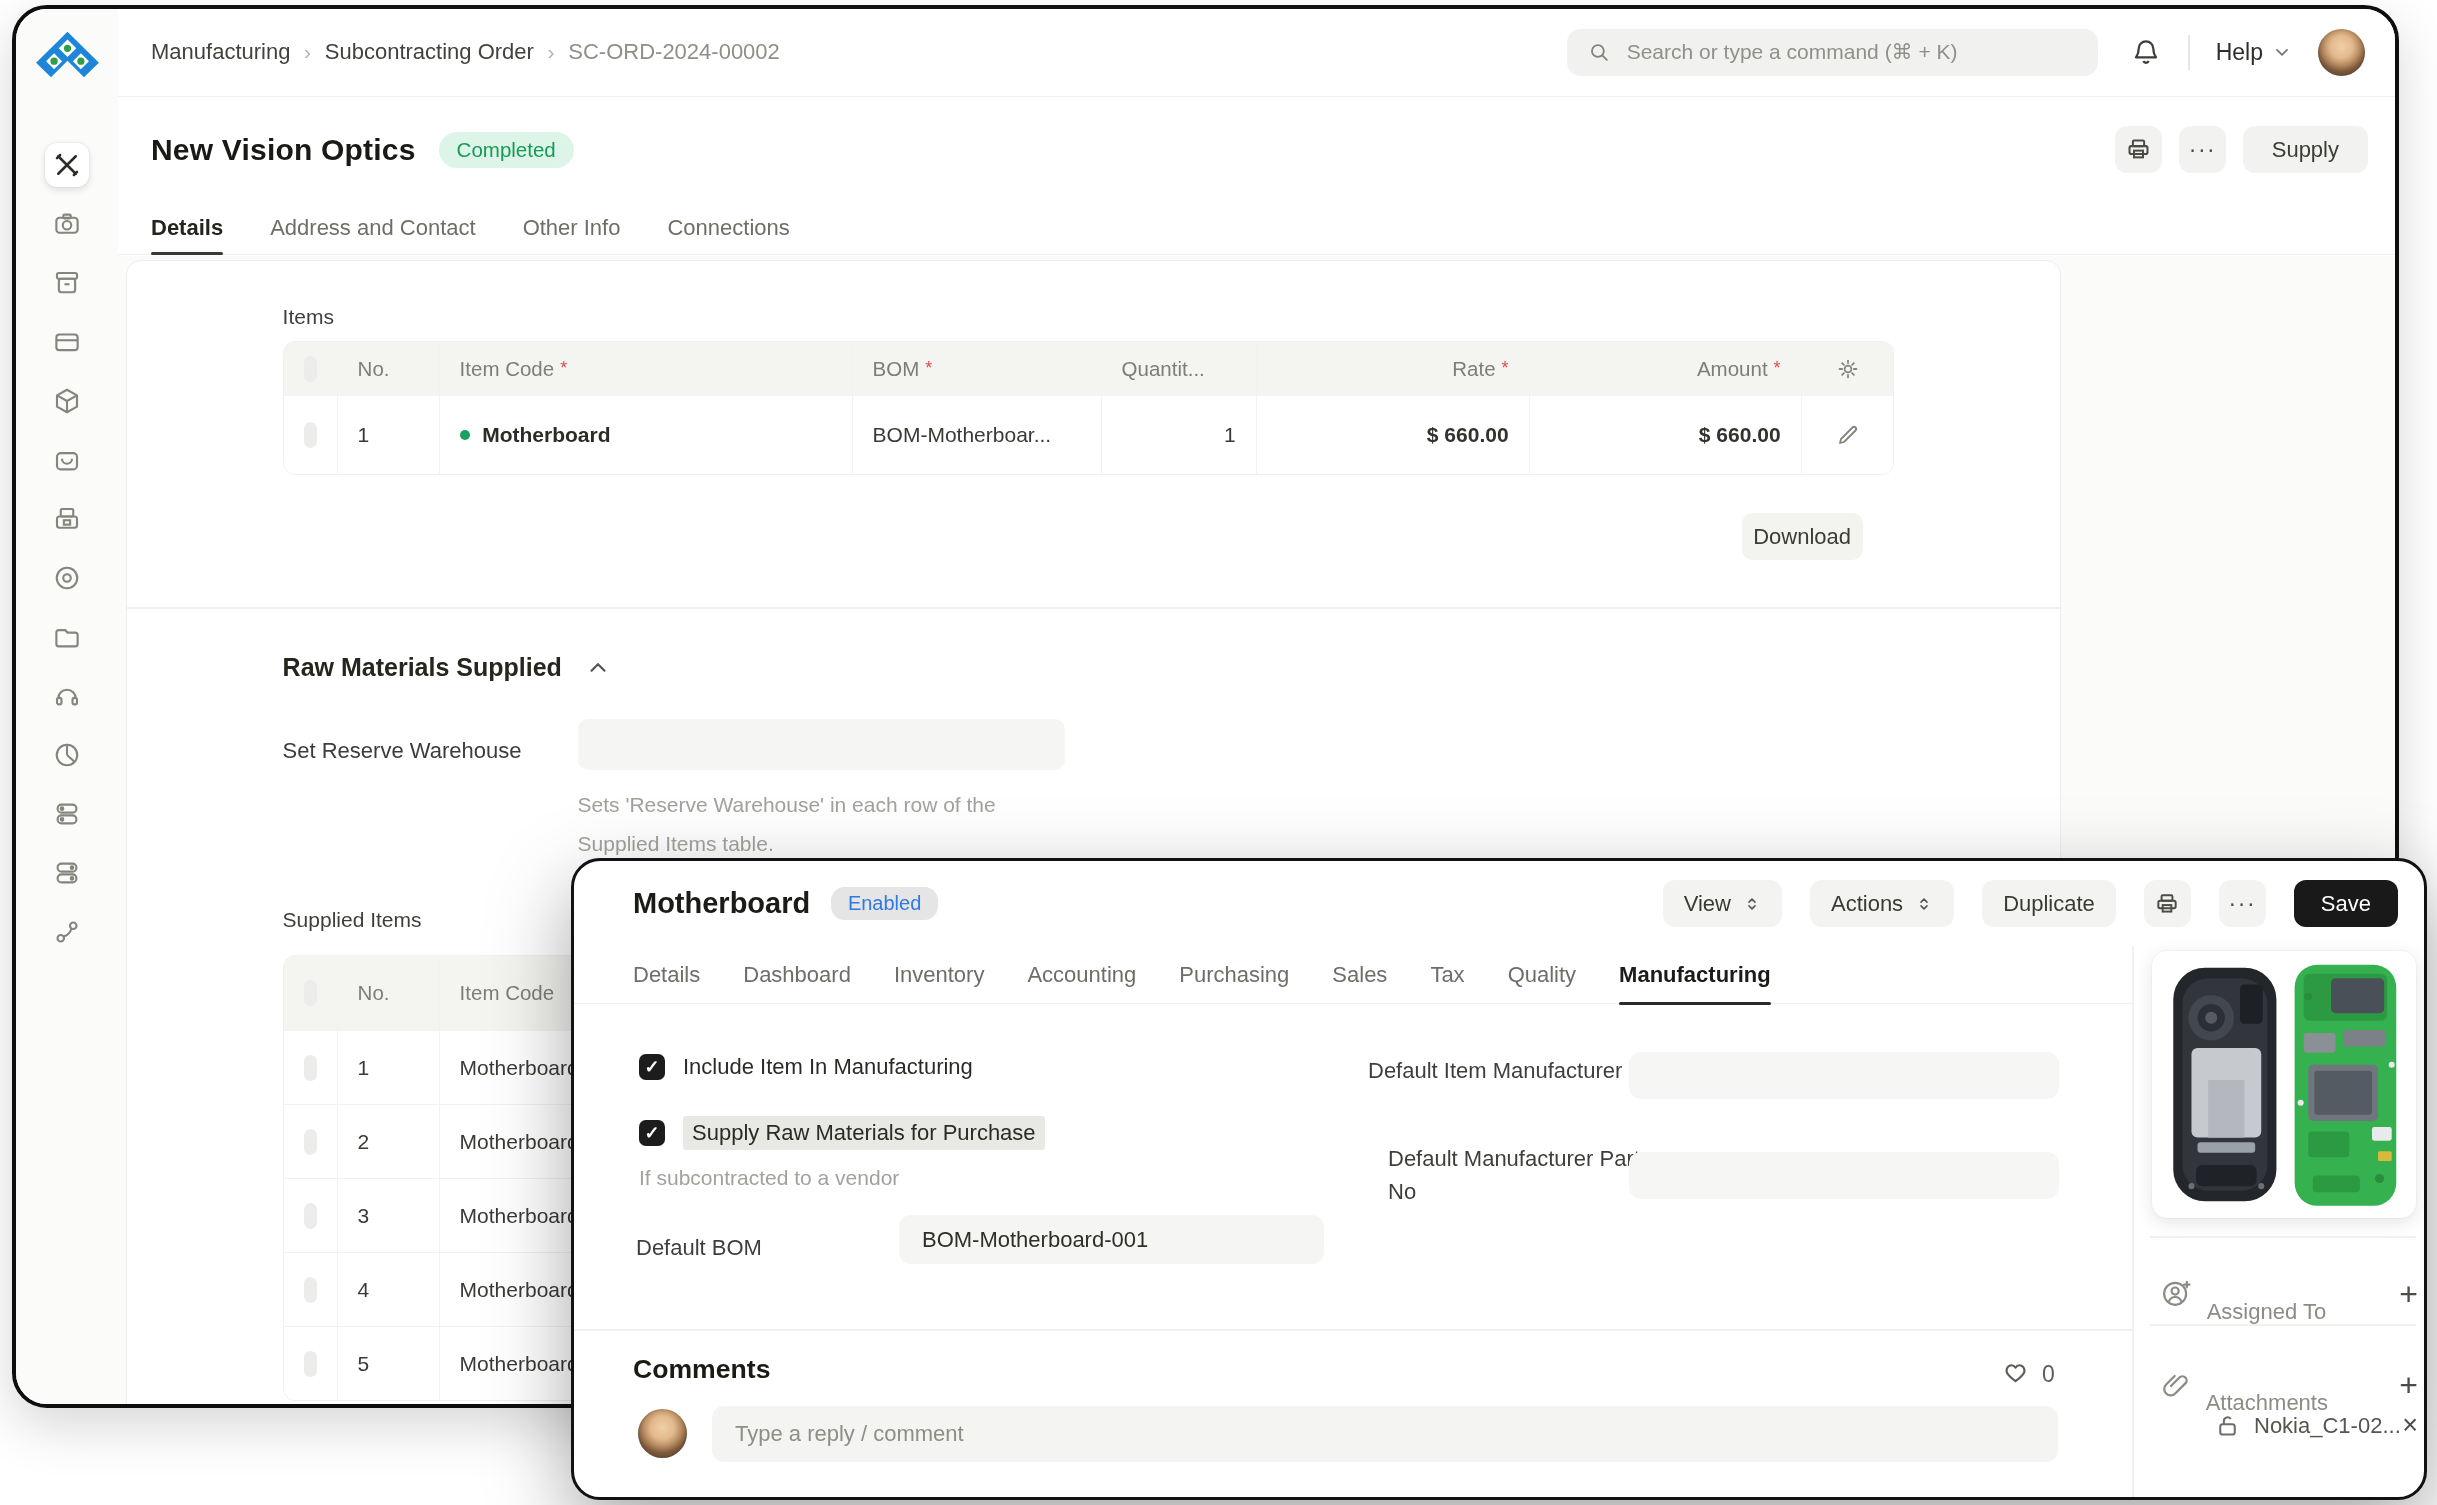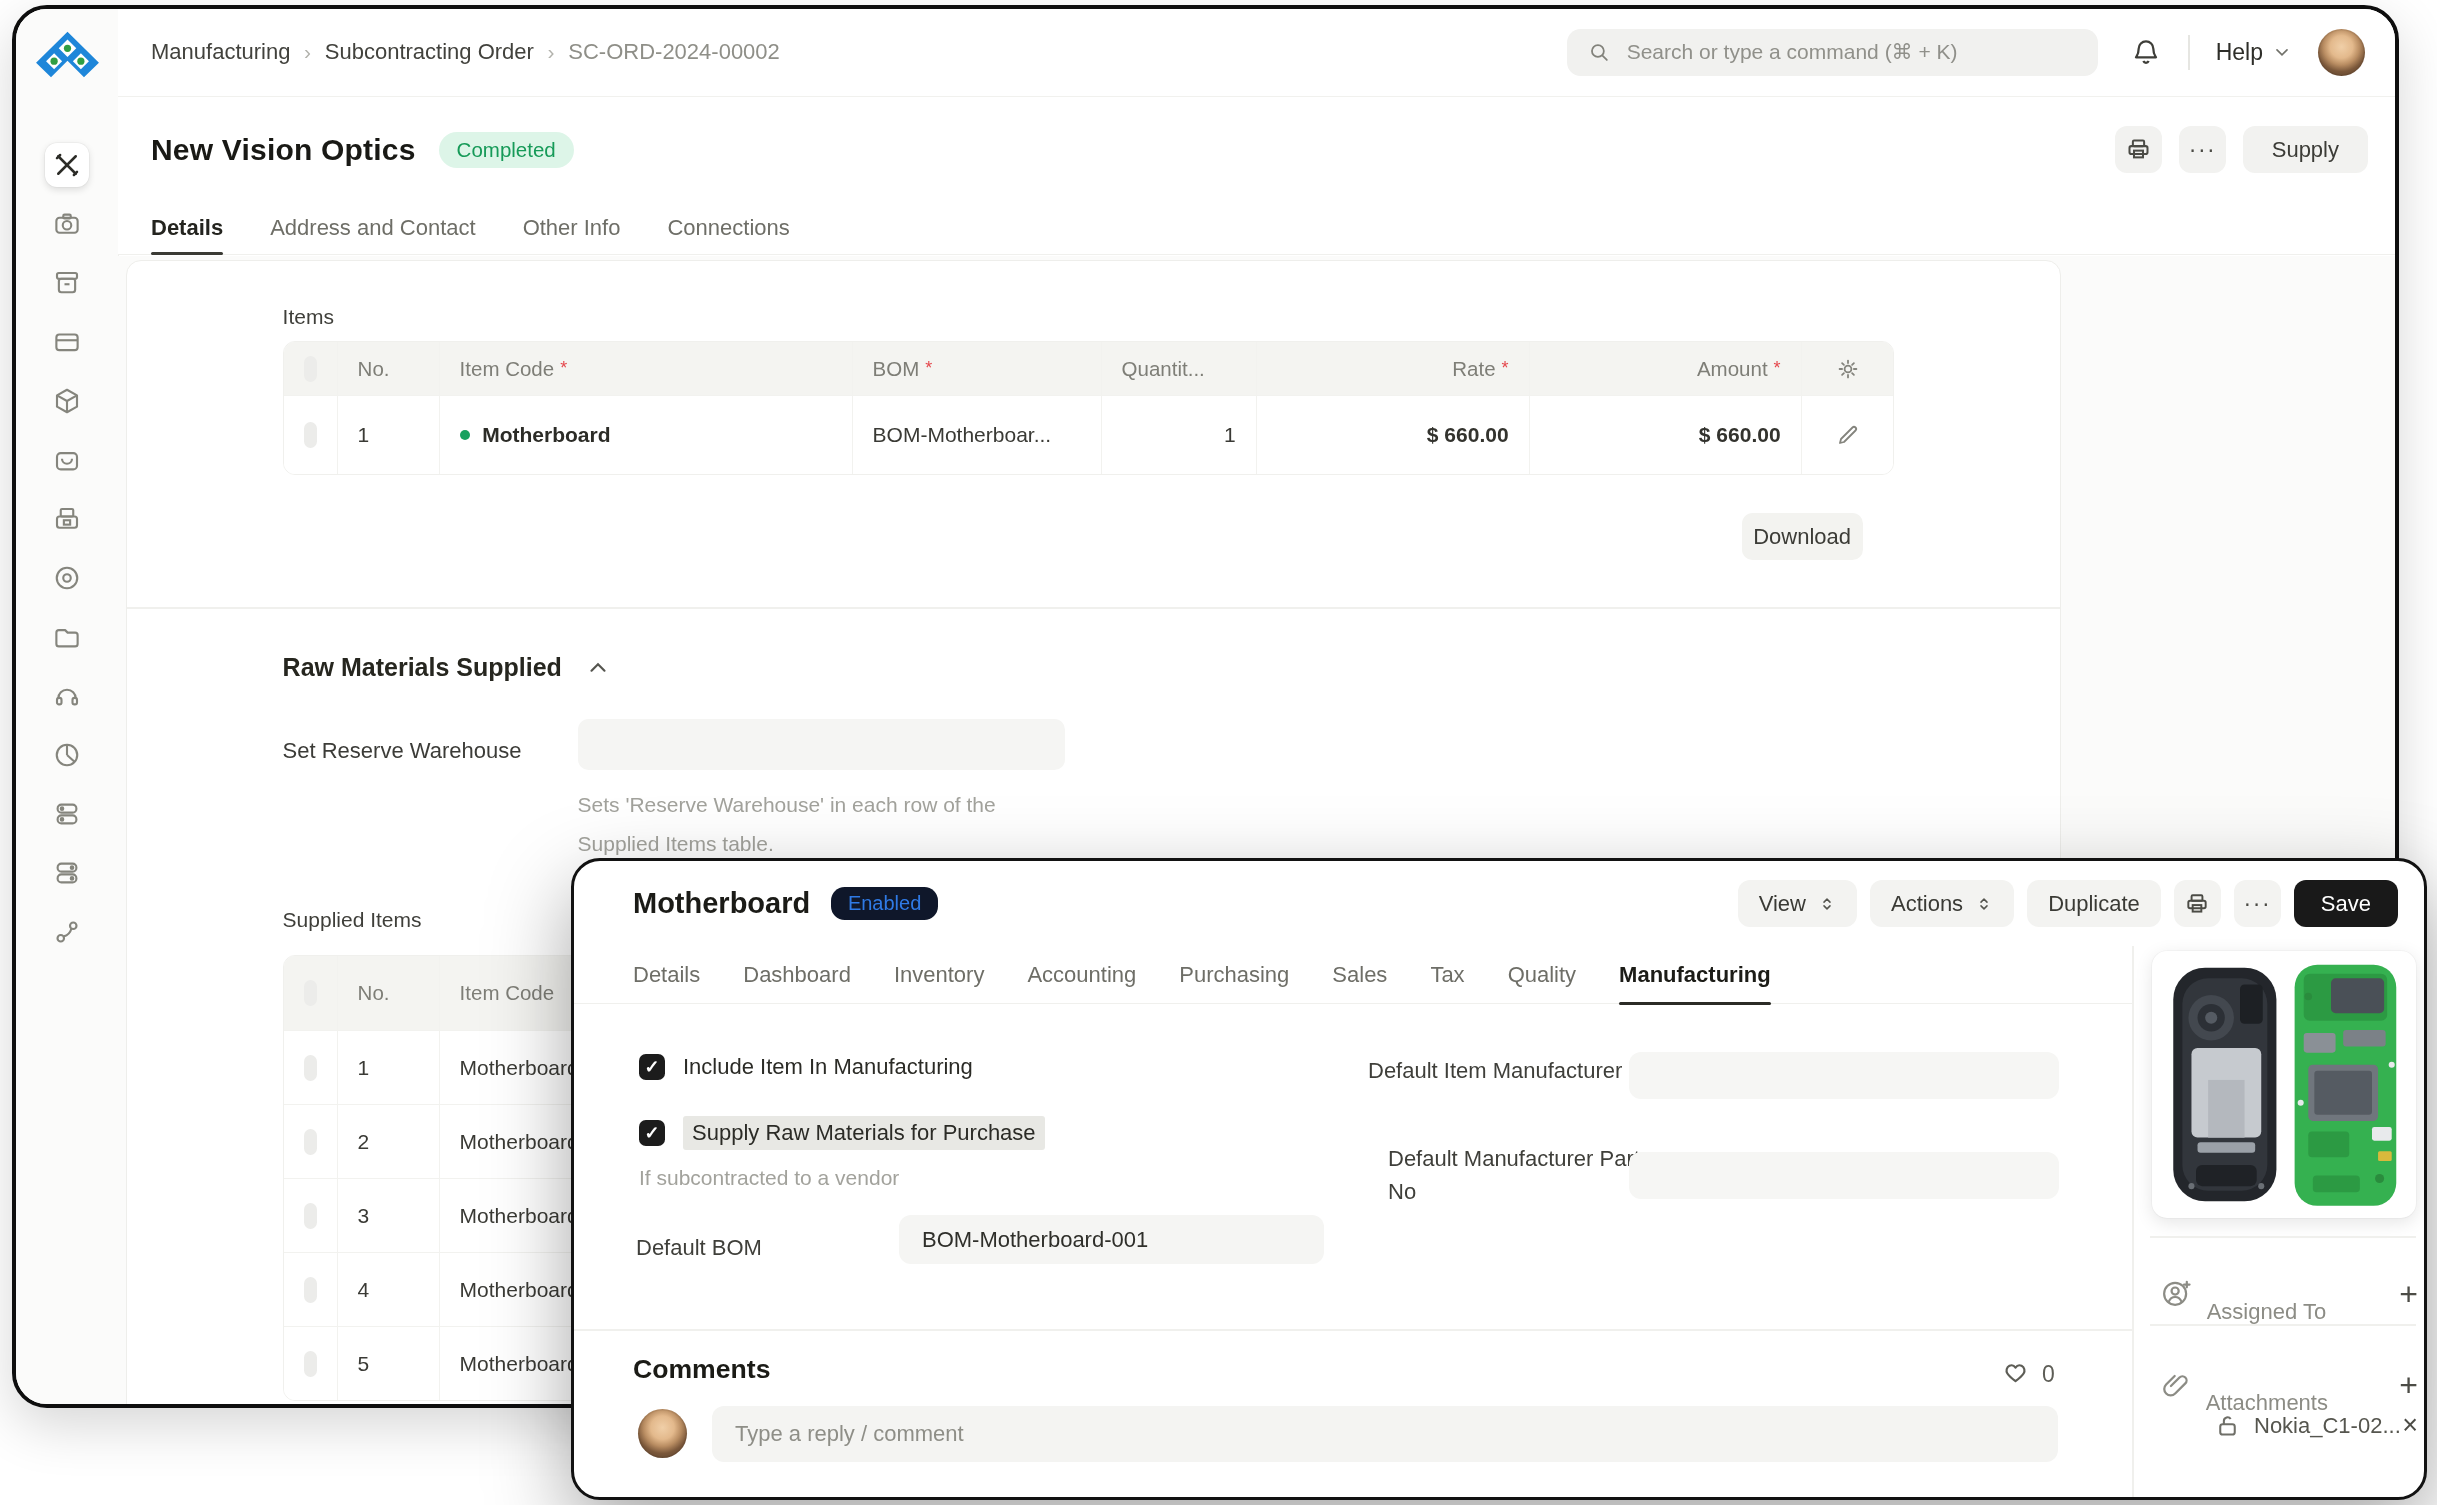--- a/index.html
+++ b/index.html
@@ -79,22 +79,22 @@
   .hdiv{position:absolute;left:0;right:0;height:1.5px;background:#f0f0ed;}
   .h2{font-size:25px;font-weight:700;color:#26261f;display:flex;align-items:center;gap:23px;}
   .field-label{font-size:22px;color:#3c3c38;}
   .input-soft{background:#f5f5f3;border-radius:10.6px;border:none;}
   .helper{font-size:21px;color:#a2a29c;line-height:39px;}
 
   
   .modal{position:absolute;left:571px;top:858px;width:1856px;height:642px;background:#fff;border:3.8px solid #121212;border-radius:29px;box-shadow:0 30px 83px rgba(0,0,0,.35);z-index:20;box-sizing:border-box;overflow:hidden;}
   .modal-header{position:absolute;left:0;right:0;top:0;height:85px;display:flex;align-items:center;padding:0 26px 0 59px;box-sizing:border-box;}
   .modal-title{font-size:29px;font-weight:700;color:#1b1b17;}
-  .badge-blue{margin-left:21px;background:#0f172a;color:#2f7ae5;font-size:20px;padding:5.3px 16.7px;border-radius:13.7px;}
-  .modal-actions{margin-left:auto;display:flex;align-items:flex-start;gap:13px;}
+  .badge-blue{margin-left:21px;background:#e5e5e5;color:#2f7ae5;font-size:20px;padding:5.3px 16.7px;border-radius:13.7px;}
+  .modal-actions{margin-left:auto;display:flex;align-items:flex-start;gap:28px;}
   .mbtn{height:47px;border-radius:12px;background:#f3f3f1;display:flex;align-items:center;gap:12px;padding:0 21px;font-size:22px;color:#3a3a35;}
   .mbtn.square{width:47px;padding:0;justify-content:center;}
   .btn-save{height:47px;border-radius:12px;background:#191919;color:#fff;font-size:22px;display:flex;align-items:center;padding:0 27px;}
   .updown{color:#55554f;}
   .modal-tabs{position:absolute;left:0;top:85px;width:1558px;height:58px;border-bottom:1.5px solid #f0f0ed;display:flex;align-items:center;padding-left:59px;gap:43px;box-sizing:border-box;}
   .mtab{font-size:22px;color:#6e6e67;height:100%;display:flex;align-items:center;position:relative;}
   .mtab.active{color:#1c1c17;font-weight:700;}
   .mtab.active::after{content:"";position:absolute;left:0;right:0;bottom:-1.5px;height:3px;background:#2b2b26;border-radius:2.3px;}
   .vdiv{position:absolute;left:1558px;top:85px;bottom:0;width:1.5px;background:#f0f0ed;}
   .check-row{position:absolute;display:flex;align-items:center;gap:18px;}

